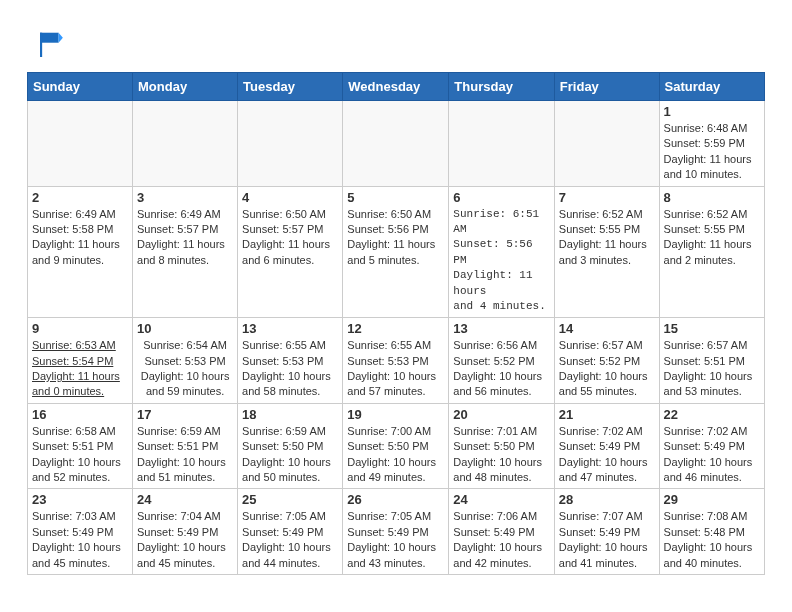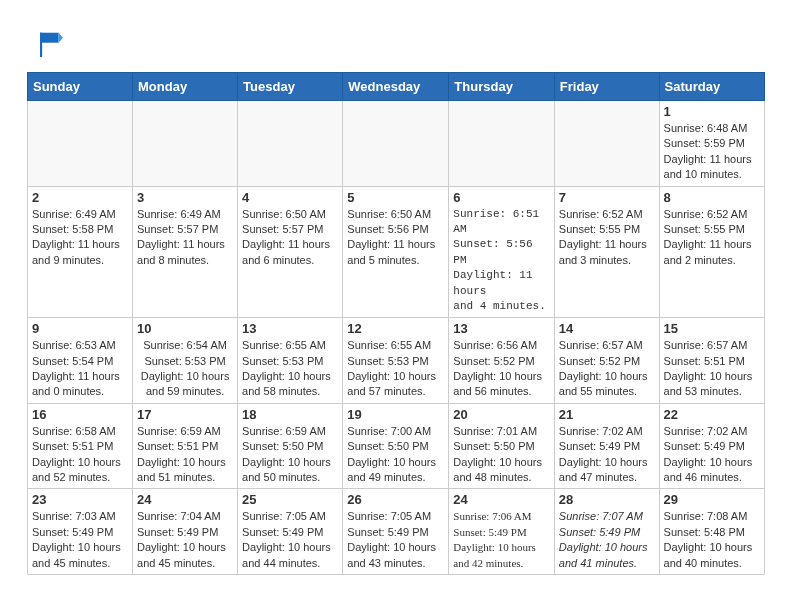--- a/index.html
+++ b/index.html
@@ -195,21 +195,21 @@
             <span class="day-number">8</span>
             <div class="day-info" style="white-space: pre-line;">Sunrise: 6:52 AM
 Sunset: 5:55 PM
 Daylight: 11 hours
 and 2 minutes.</div>
           </td>
         </tr>
         <tr>
           <td>
             <span class="day-number">9</span>
-            <div class="day-info" style="white-space: pre-line;">Sunrise: 6:53 AM
+            <div class="day-info" style="white-space: pre-line; text-decoration: underline;">Sunrise: 6:53 AM
 Sunset: 5:54 PM
 Daylight: 11 hours
 and 0 minutes.</div>
           </td>
           <td>
             <span class="day-number">10</span>
             <div class="day-info" style="white-space: pre-line; text-align: center;">Sunrise: 6:54 AM
 Sunset: 5:53 PM
 Daylight: 10 hours
 and 59 minutes.</div>
@@ -325,28 +325,28 @@
           </td>
           <td>
             <span class="day-number">26</span>
             <div class="day-info" style="white-space: pre-line;">Sunrise: 7:05 AM
 Sunset: 5:49 PM
 Daylight: 10 hours
 and 43 minutes.</div>
           </td>
           <td>
             <span class="day-number">24</span>
-            <div class="day-info" style="white-space: pre-line; font-family: Liberation Serif, serif;">Sunrise: 7:06 AM
+            <div class="day-info" style="white-space: pre-line;">Sunrise: 7:06 AM
 Sunset: 5:49 PM
 Daylight: 10 hours
 and 42 minutes.</div>
           </td>
           <td>
             <span class="day-number">28</span>
-            <div class="day-info" style="white-space: pre-line; font-style: italic;">Sunrise: 7:07 AM
+            <div class="day-info" style="white-space: pre-line;">Sunrise: 7:07 AM
 Sunset: 5:49 PM
 Daylight: 10 hours
 and 41 minutes.</div>
           </td>
           <td>
             <span class="day-number">29</span>
             <div class="day-info" style="white-space: pre-line;">Sunrise: 7:08 AM
 Sunset: 5:48 PM
 Daylight: 10 hours
 and 40 minutes.</div>

